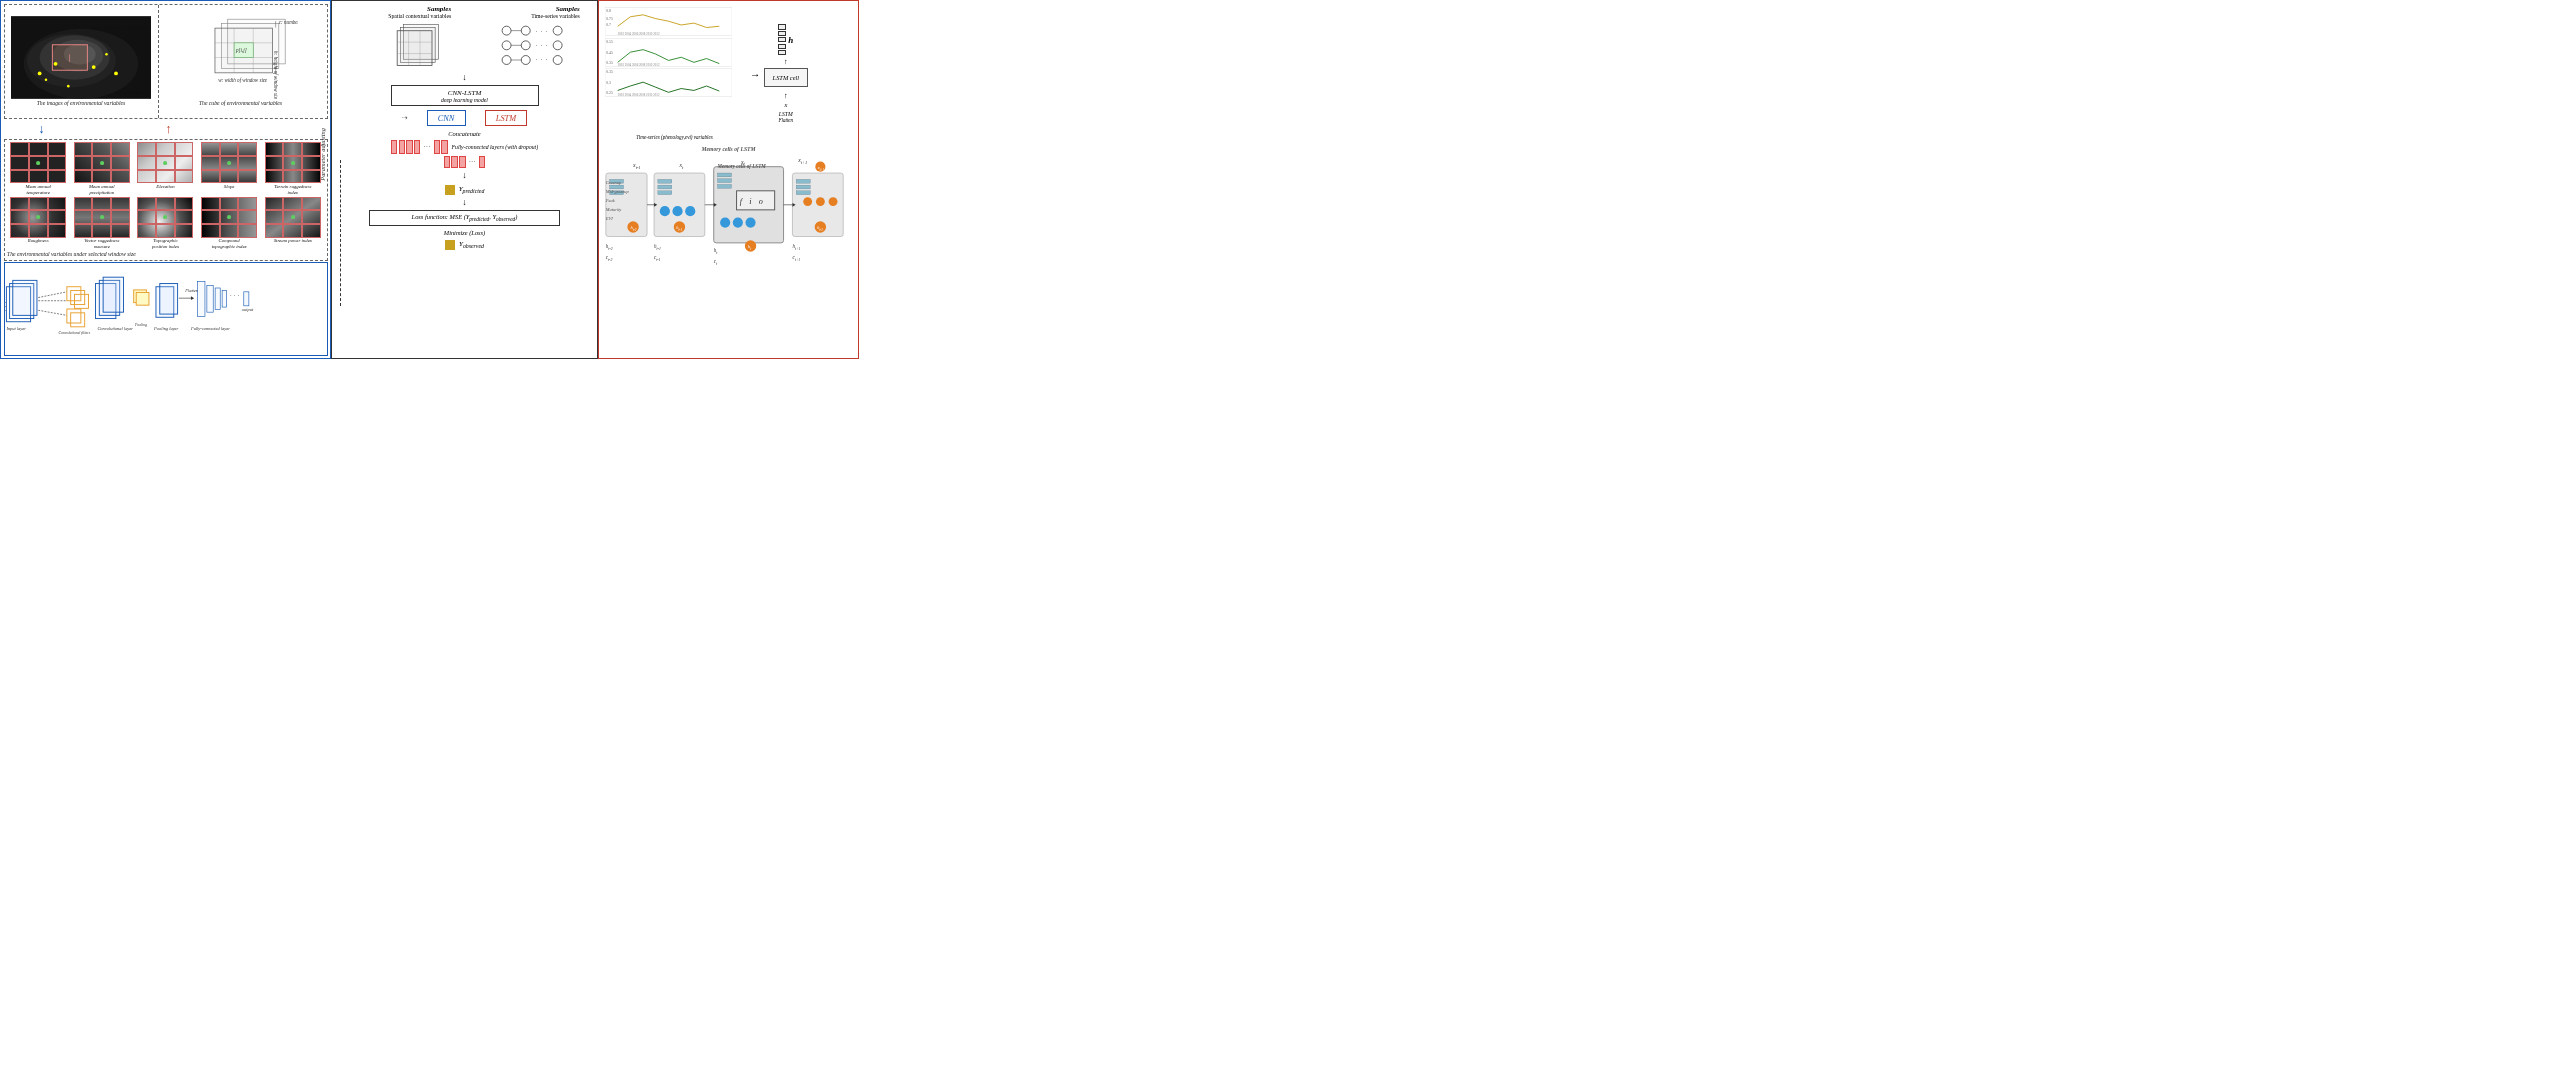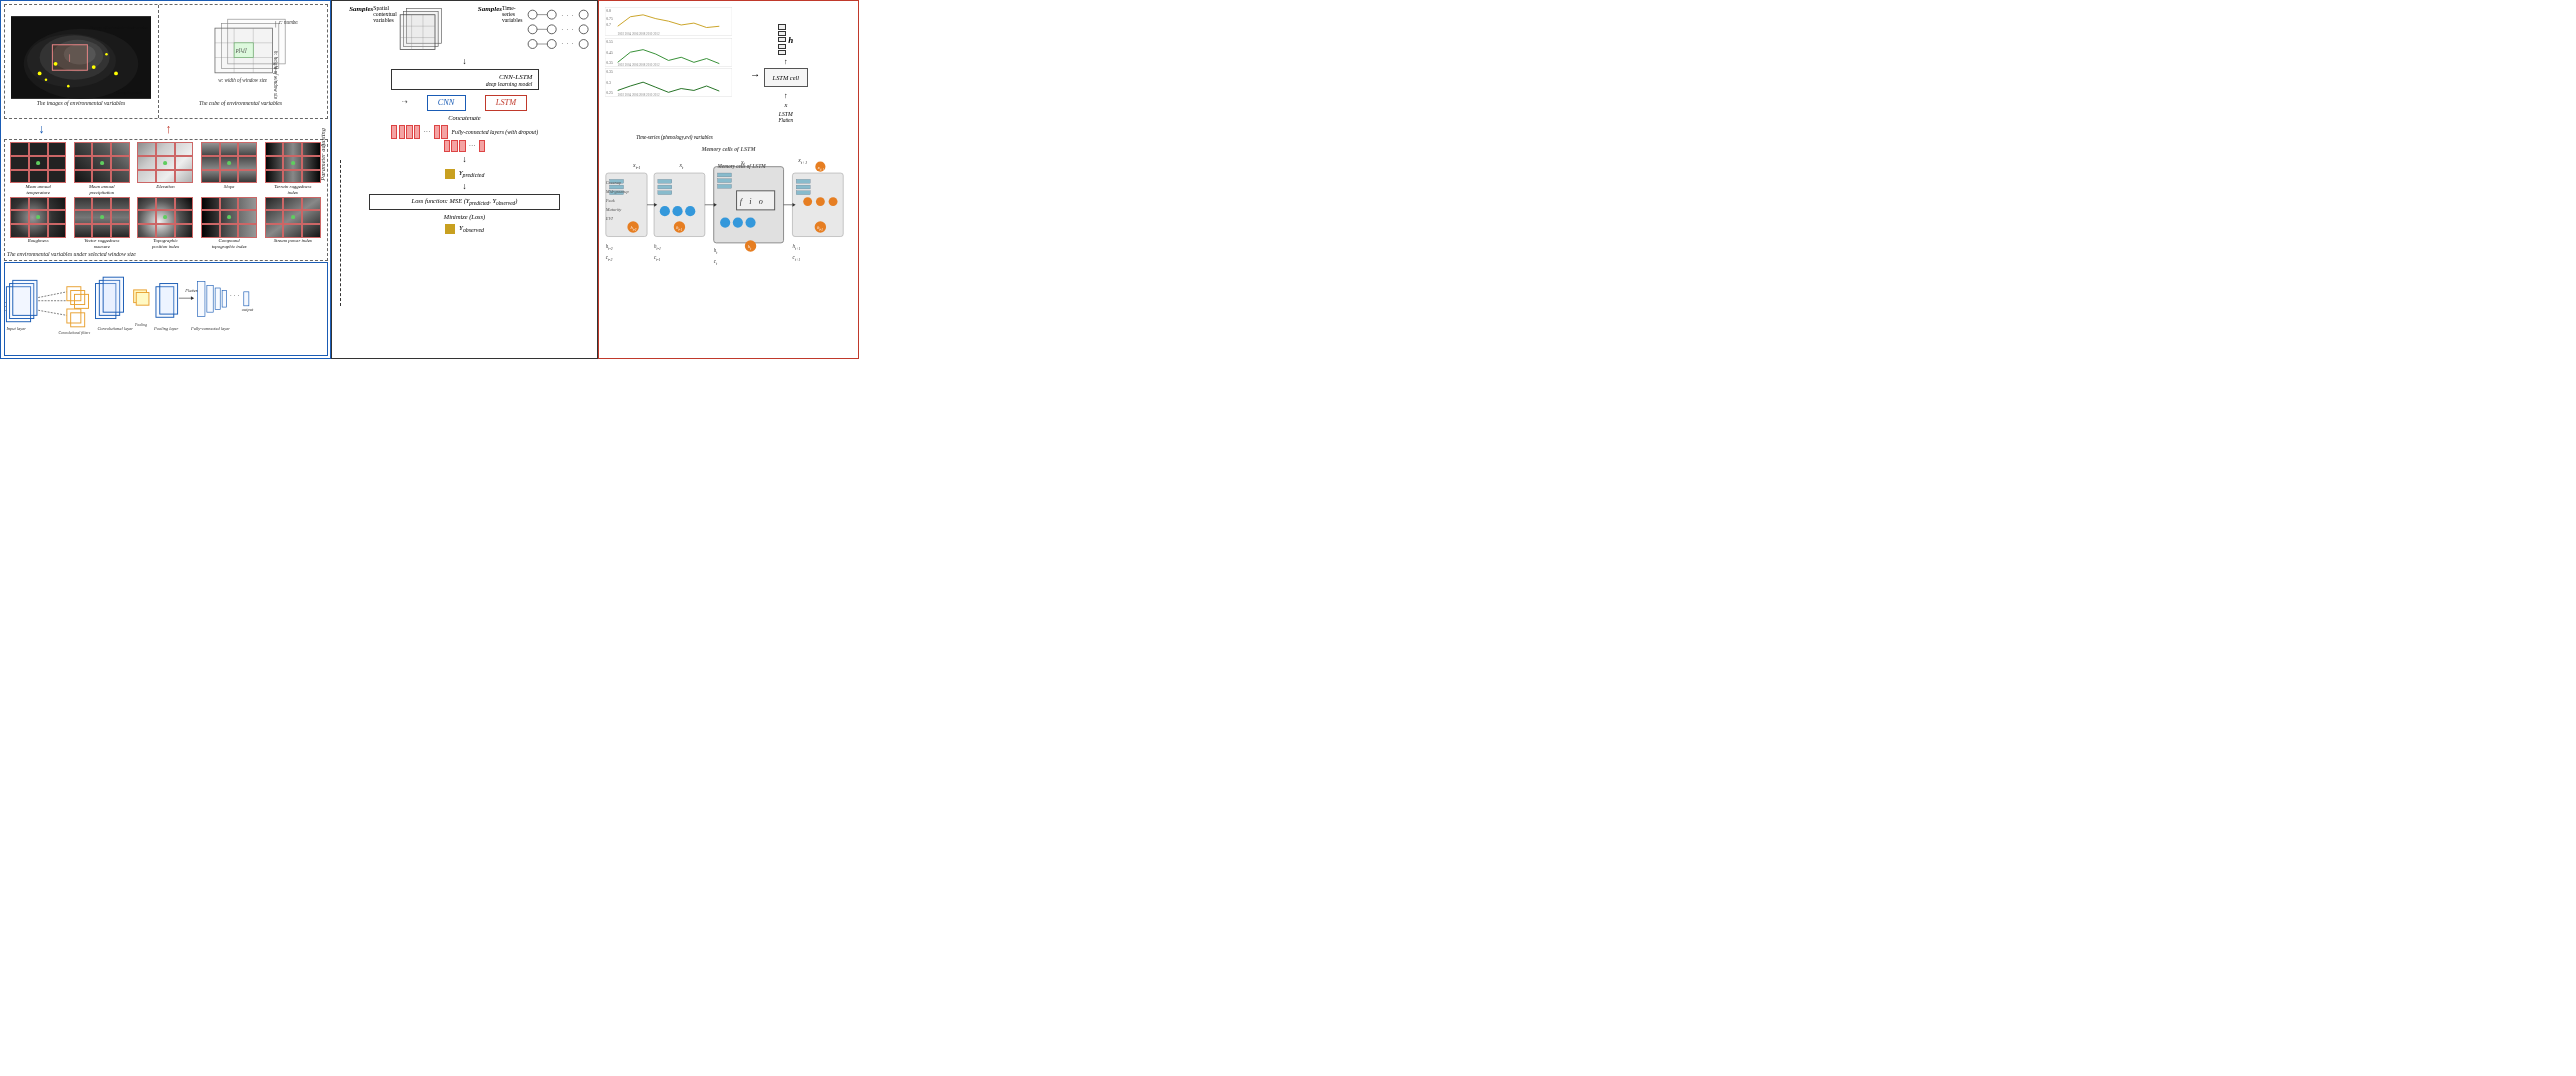--- a/index.html
+++ b/index.html
@@ -189,34 +189,34 @@
 
     .samples-row {
       display: flex;
       flex-direction: row;
       justify-content: space-around;
       margin-bottom: 1.9px;
     }
 
     .sample-box {
       display: flex;
-      flex-direction: row;
-      align-items: flex-start;
+      flex-direction: column;
+      align-items: flex-end;
       width: 102px;
     }
 
     .sample-sublabel {
       font-size: 5.7px;
       margin-bottom: 1.9px;
     }
 
     .model-box {
       border: 1px solid #333;
       padding: 2.5px 5.1px;
-      text-align: right;
+      text-align: center;
       margin: 1.9px auto;
       font-size: 5.7px;
       width: 148px;
     }
 
     .model-box-title {
       font-size: 7px;
       font-style: italic;
     }
 

